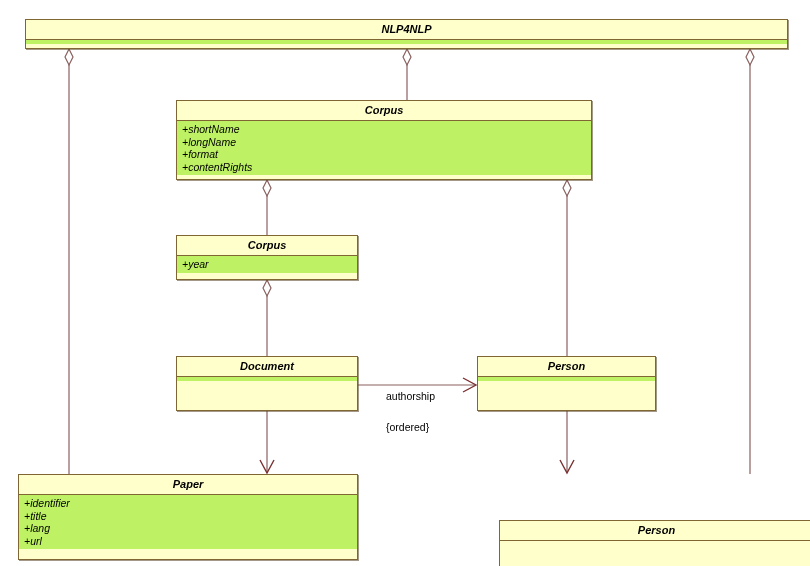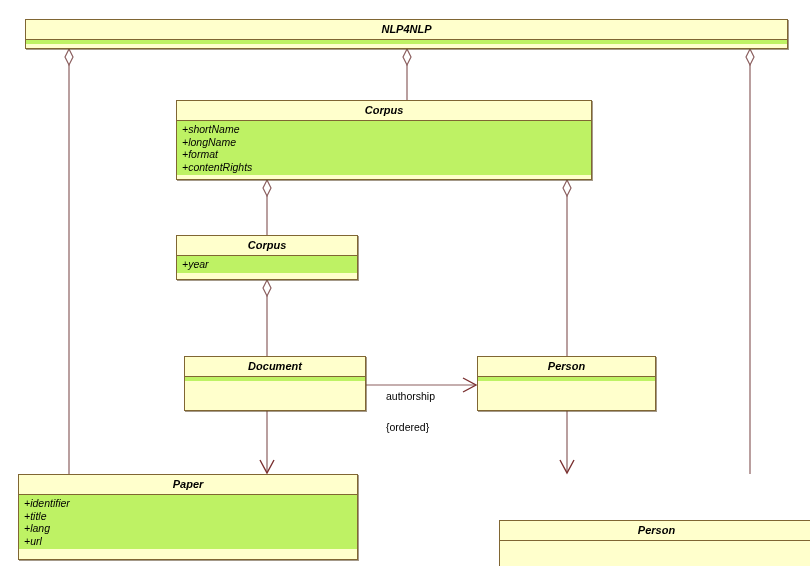--- a/index.html
+++ b/index.html
@@ -136,21 +136,21 @@
     </div>
   </div>
 
   <div class="uml-class" style="left:176px; top:235px; width:182px; height:45px;">
     <div class="uml-class-name">Corpus</div>
     <div class="uml-attr-compartment">
       <div class="uml-attr">+year</div>
     </div>
   </div>
 
-  <div class="uml-class" style="left:184px; top:356px; width:182px; height:55px;">
+  <div class="uml-class" style="left:176px; top:356px; width:182px; height:55px;">
     <div class="uml-class-name">Document</div>
     <div class="uml-attr-compartment"></div>
   </div>
 
   <div class="uml-class" style="left:477px; top:356px; width:179px; height:55px;">
     <div class="uml-class-name">Person</div>
     <div class="uml-attr-compartment"></div>
   </div>
 
   <div class="uml-class" style="left:18px; top:474px; width:340px; height:86px;">

